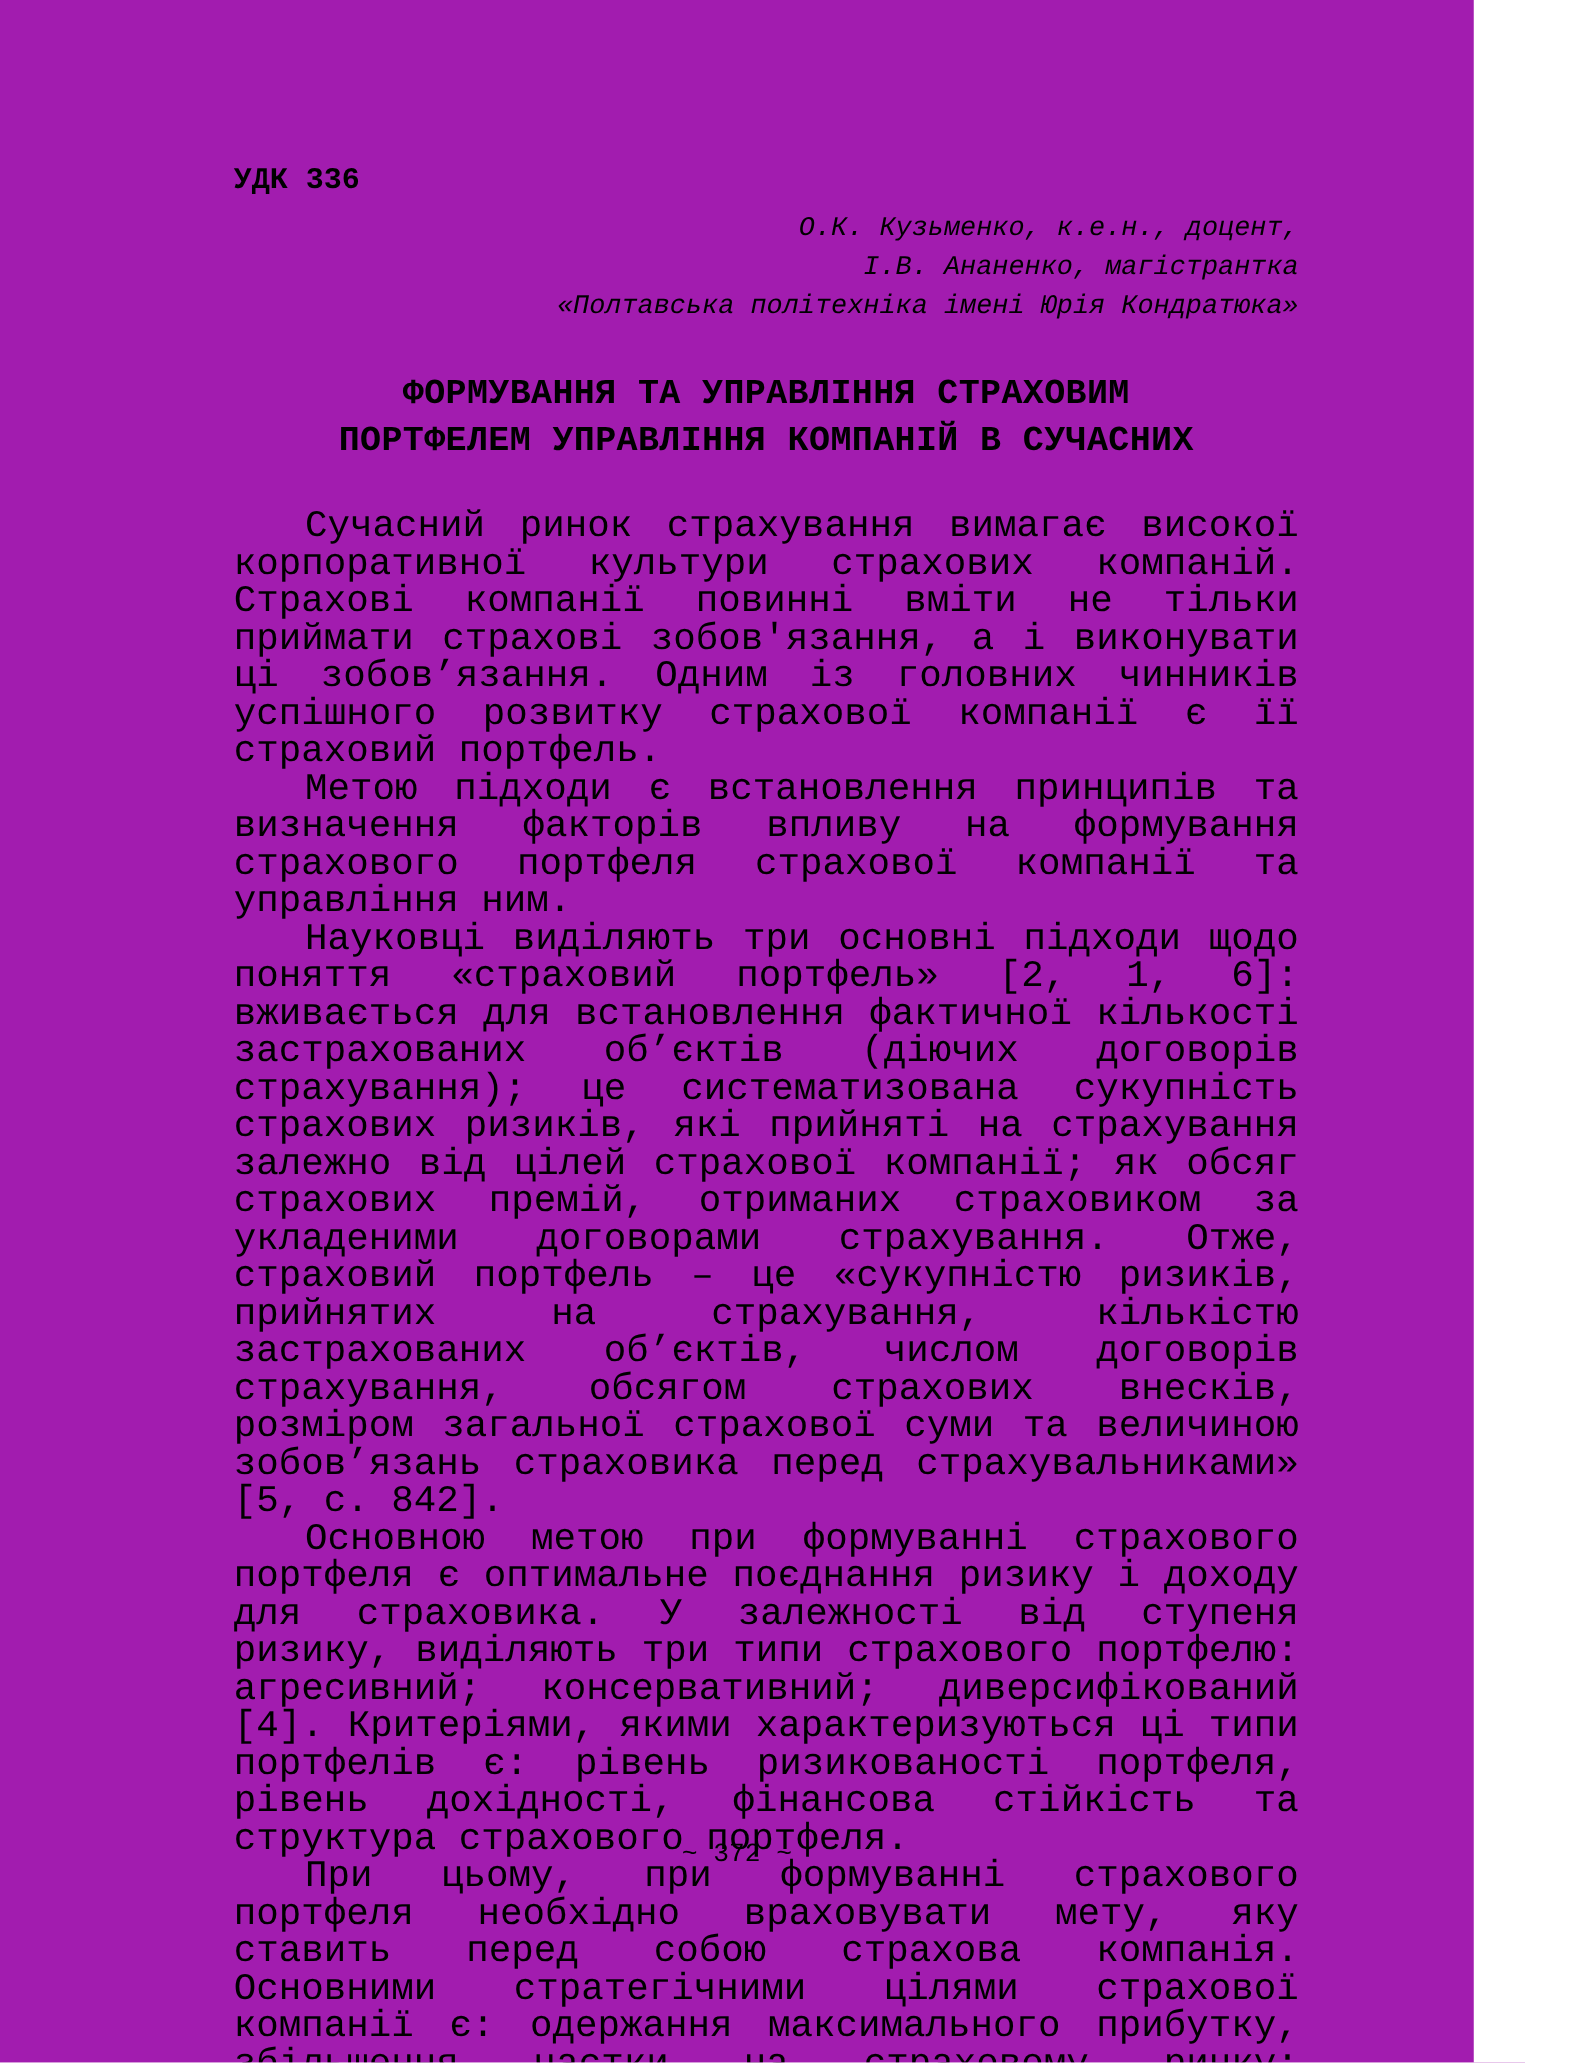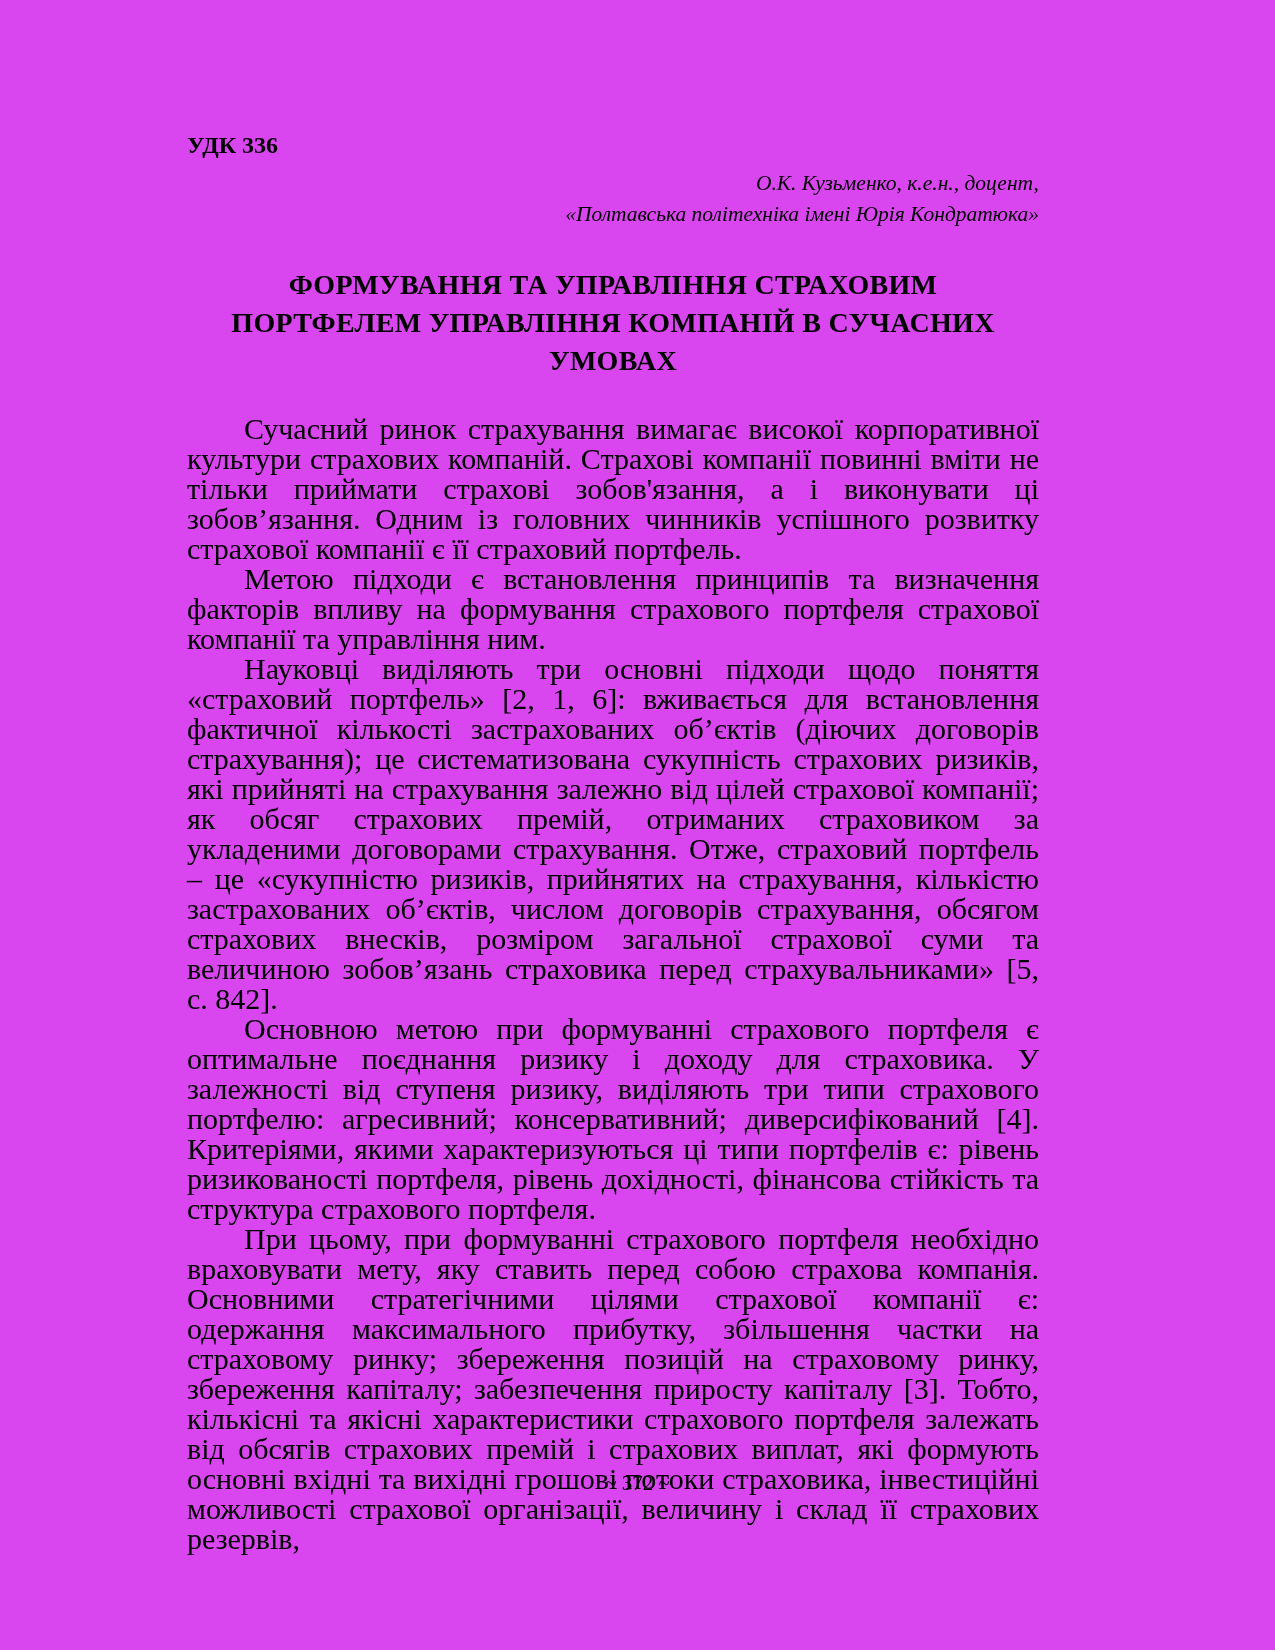--- a/index.html
+++ b/index.html
@@ -2,25 +2,25 @@
 <html><head>
 <meta charset="utf-8">
 <style>
   html, body {
     margin: 0;
     padding: 0;
     background: #ffffff;
   }
   .page {
     position: relative;
-    width: 1275px;
+    width: 1179px;
     height: 1650px;
-    background: #d946ef;
+    background: #a21caf;
     color: #000000;
-    font-family: Liberation Serif, serif;
+    font-family: Liberation Mono, monospace;
     overflow: hidden;
     box-sizing: border-box;
   }
   .content {
     position: absolute;
     left: 187px;
     top: 130px;
     width: 852px;
   }
   .udc {
@@ -68,27 +68,27 @@
 </head>
 <body>
 
 <div class="page">
   <div class="content">
 
     <div class="udc">УДК 336</div>
 
     <div class="authors">
       <div>О.К. Кузьменко, к.е.н., доцент,</div>
+      <div>І.В. Ананенко, магістрантка</div>
       <div>«Полтавська політехніка імені Юрія Кондратюка»</div>
     </div>
 
     <h1 class="title">
       <span class="tline">ФОРМУВАННЯ ТА УПРАВЛІННЯ СТРАХОВИМ</span>
       <span class="tline">ПОРТФЕЛЕМ УПРАВЛІННЯ КОМПАНІЙ В СУЧАСНИХ</span>
-      <span class="tline">УМОВАХ</span>
     </h1>
 
     <div class="body-text">
       <p>Сучасний ринок страхування вимагає високої корпоративної культури страхових компаній. Страхові компанії повинні вміти не тільки приймати страхові зобов'язання, а і виконувати ці зобов’язання. Одним із головних чинників успішного розвитку страхової компанії є її страховий портфель.</p>
       <p>Метою підходи є встановлення принципів та визначення факторів впливу на формування страхового портфеля страхової компанії та управління ним.</p>
       <p>Науковці виділяють три основні підходи щодо поняття «страховий портфель» [2, 1, 6]: вживається для встановлення фактичної кількості застрахованих об’єктів (діючих договорів страхування); це систематизована сукупність страхових ризиків, які прийняті на страхування залежно від цілей страхової компанії; як обсяг страхових премій, отриманих страховиком за укладеними договорами страхування. Отже, страховий портфель – це «сукупністю ризиків, прийнятих на страхування, кількістю застрахованих об’єктів, числом договорів страхування, обсягом страхових внесків, розміром загальної страхової суми та величиною зобов’язань страховика перед страхувальниками» [5, с. 842].</p>
       <p>Основною метою при формуванні страхового портфеля є оптимальне поєднання ризику і доходу для страховика. У залежності від ступеня ризику, виділяють три типи страхового портфелю: агресивний; консервативний; диверсифікований [4]. Критеріями, якими характеризуються ці типи портфелів є: рівень ризикованості портфеля, рівень дохідності, фінансова стійкість та структура страхового портфеля.</p>
       <p>При цьому, при формуванні страхового портфеля необхідно враховувати мету, яку ставить перед собою страхова компанія. Основними стратегічними цілями страхової компанії є: одержання максимального прибутку, збільшення частки на страховому ринку; збереження позицій на страховому ринку, збереження капіталу; забезпечення приросту капіталу [3]. Тобто, кількісні та якісні характеристики страхового портфеля залежать від обсягів страхових премій і страхових виплат, які формують основні вхідні та вихідні грошові потоки страховика, інвестиційні можливості страхової організації, величину і склад її страхових резервів,</p>
     </div>
 

